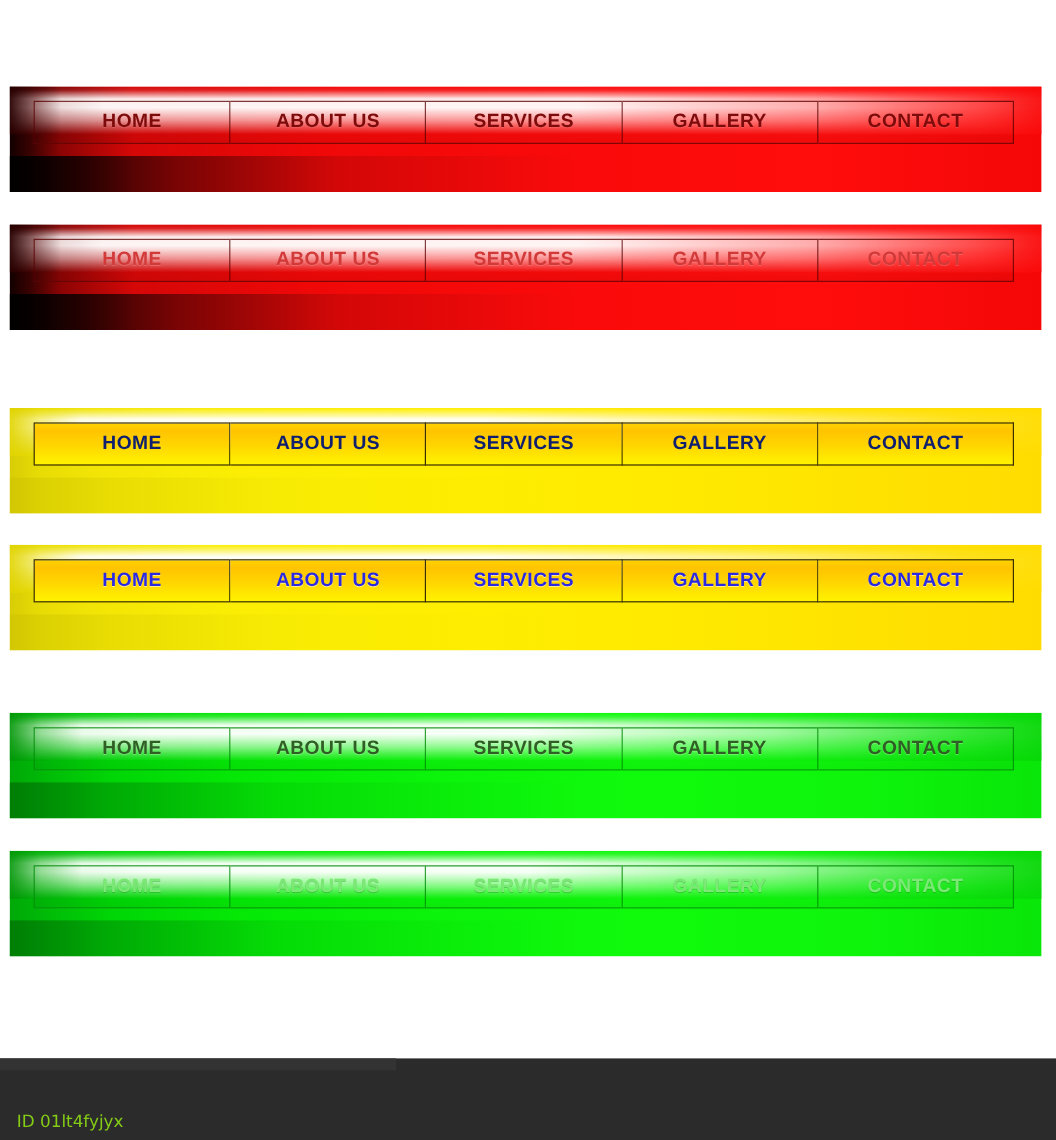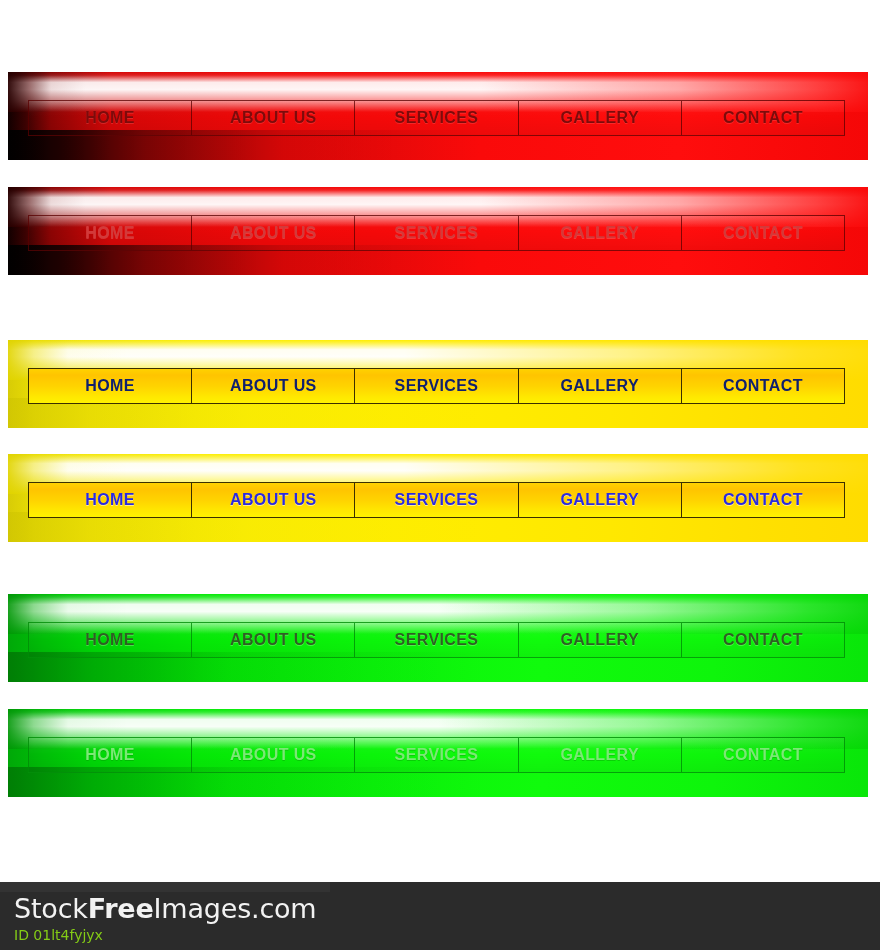--- a/index.html
+++ b/index.html
@@ -52,21 +52,21 @@
     top: 0;
     height: 46%;
   }
 
   
   .btn-row {
     position: absolute;
     display: flex;
     left: 20px;
     right: 23px;
-    top: 28px;
+    top: 12px;
     height: 36px;
   }
 
   .nav-btn {
     flex: 1 1 0;
     display: flex;
     align-items: center;
     justify-content: center;
     font-size: 16px;
     font-weight: bold;
@@ -366,19 +366,16 @@
       <div class="nav-btn">HOME</div>
       <div class="nav-btn">ABOUT US</div>
       <div class="nav-btn">SERVICES</div>
       <div class="nav-btn">GALLERY</div>
       <div class="nav-btn">CONTACT</div>
     </div>
   </div>
 
   <div id="watermark">
     <div id="watermark-notch"></div>
-    <div class="wm-title">
-      <span>Stock</span><b>Free</b><span>Images.com</span>
-    </div>
     <div class="wm-id">ID 01lt4fyjyx</div>
   </div>
 
 </div>
 
 </body></html>

